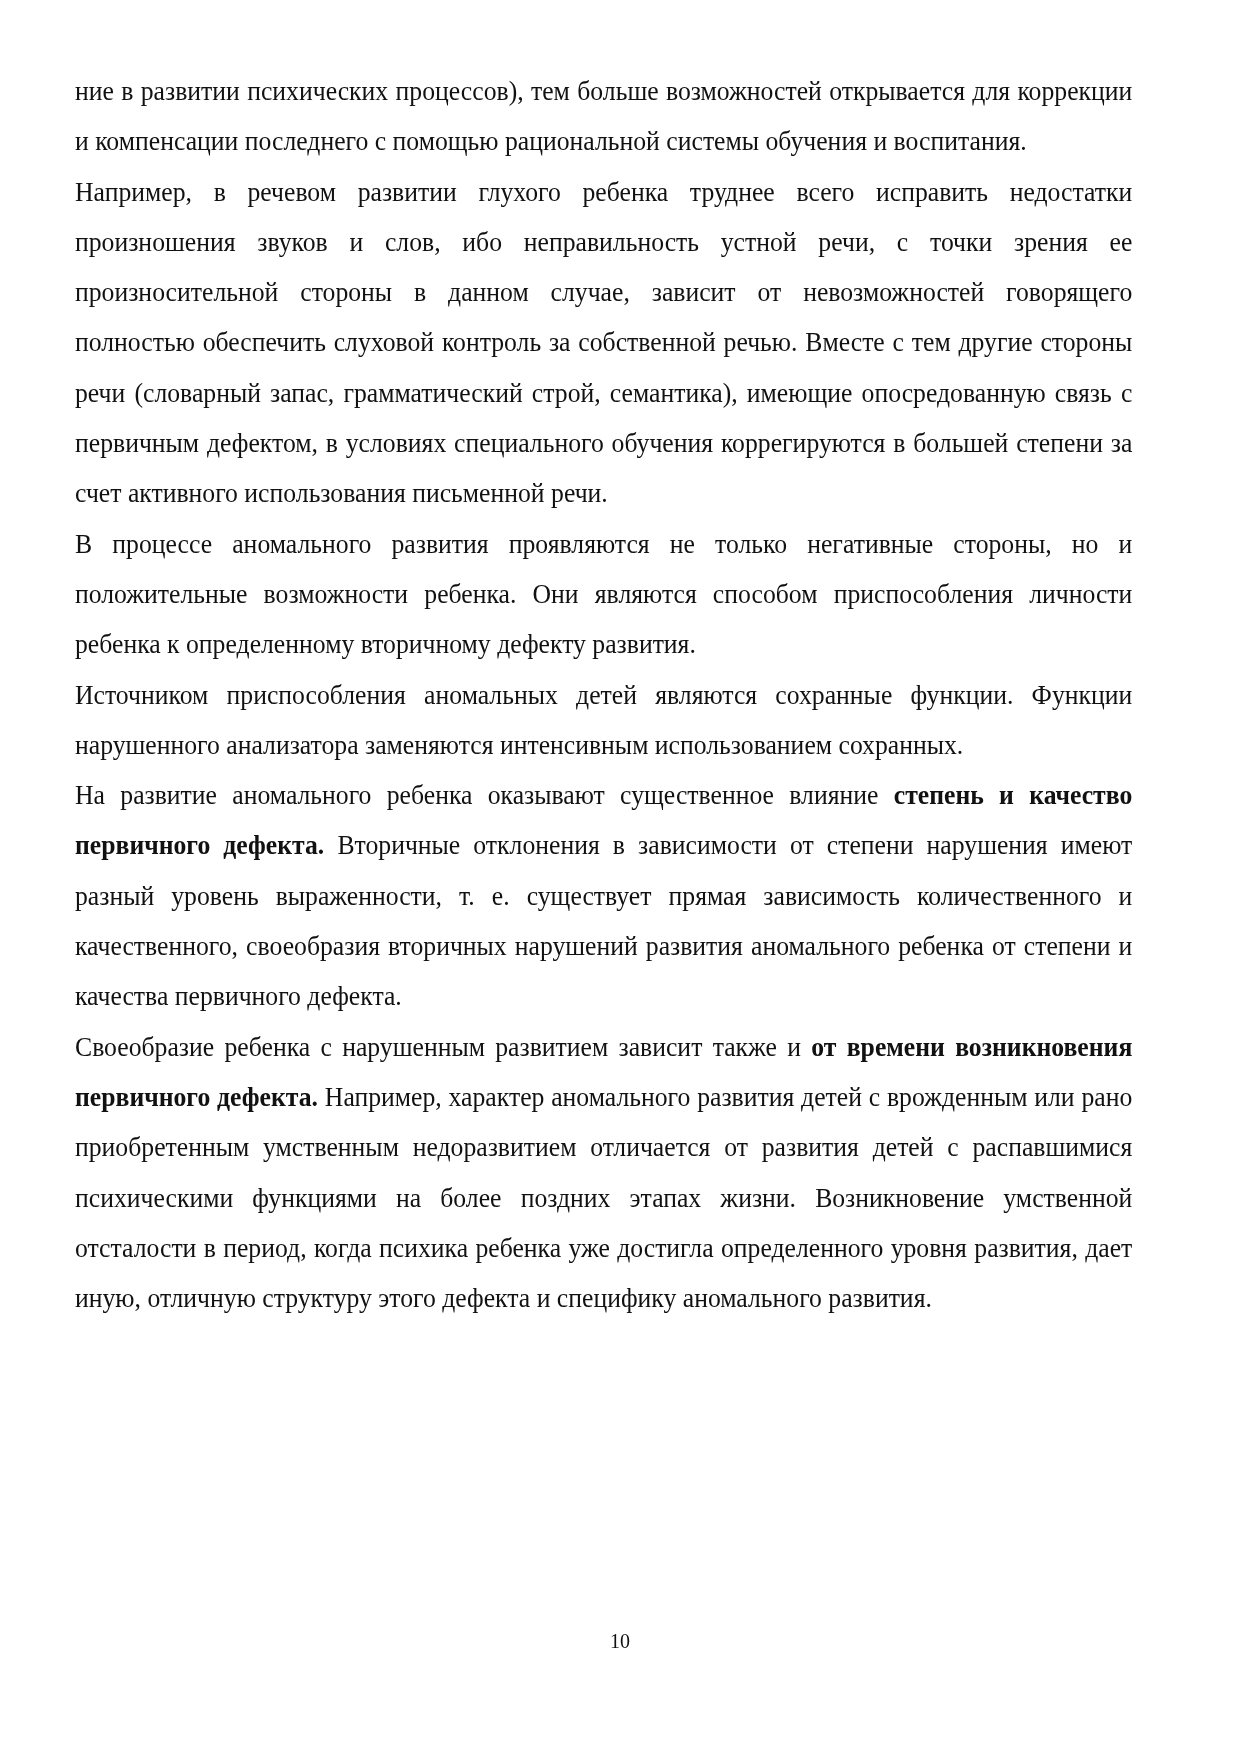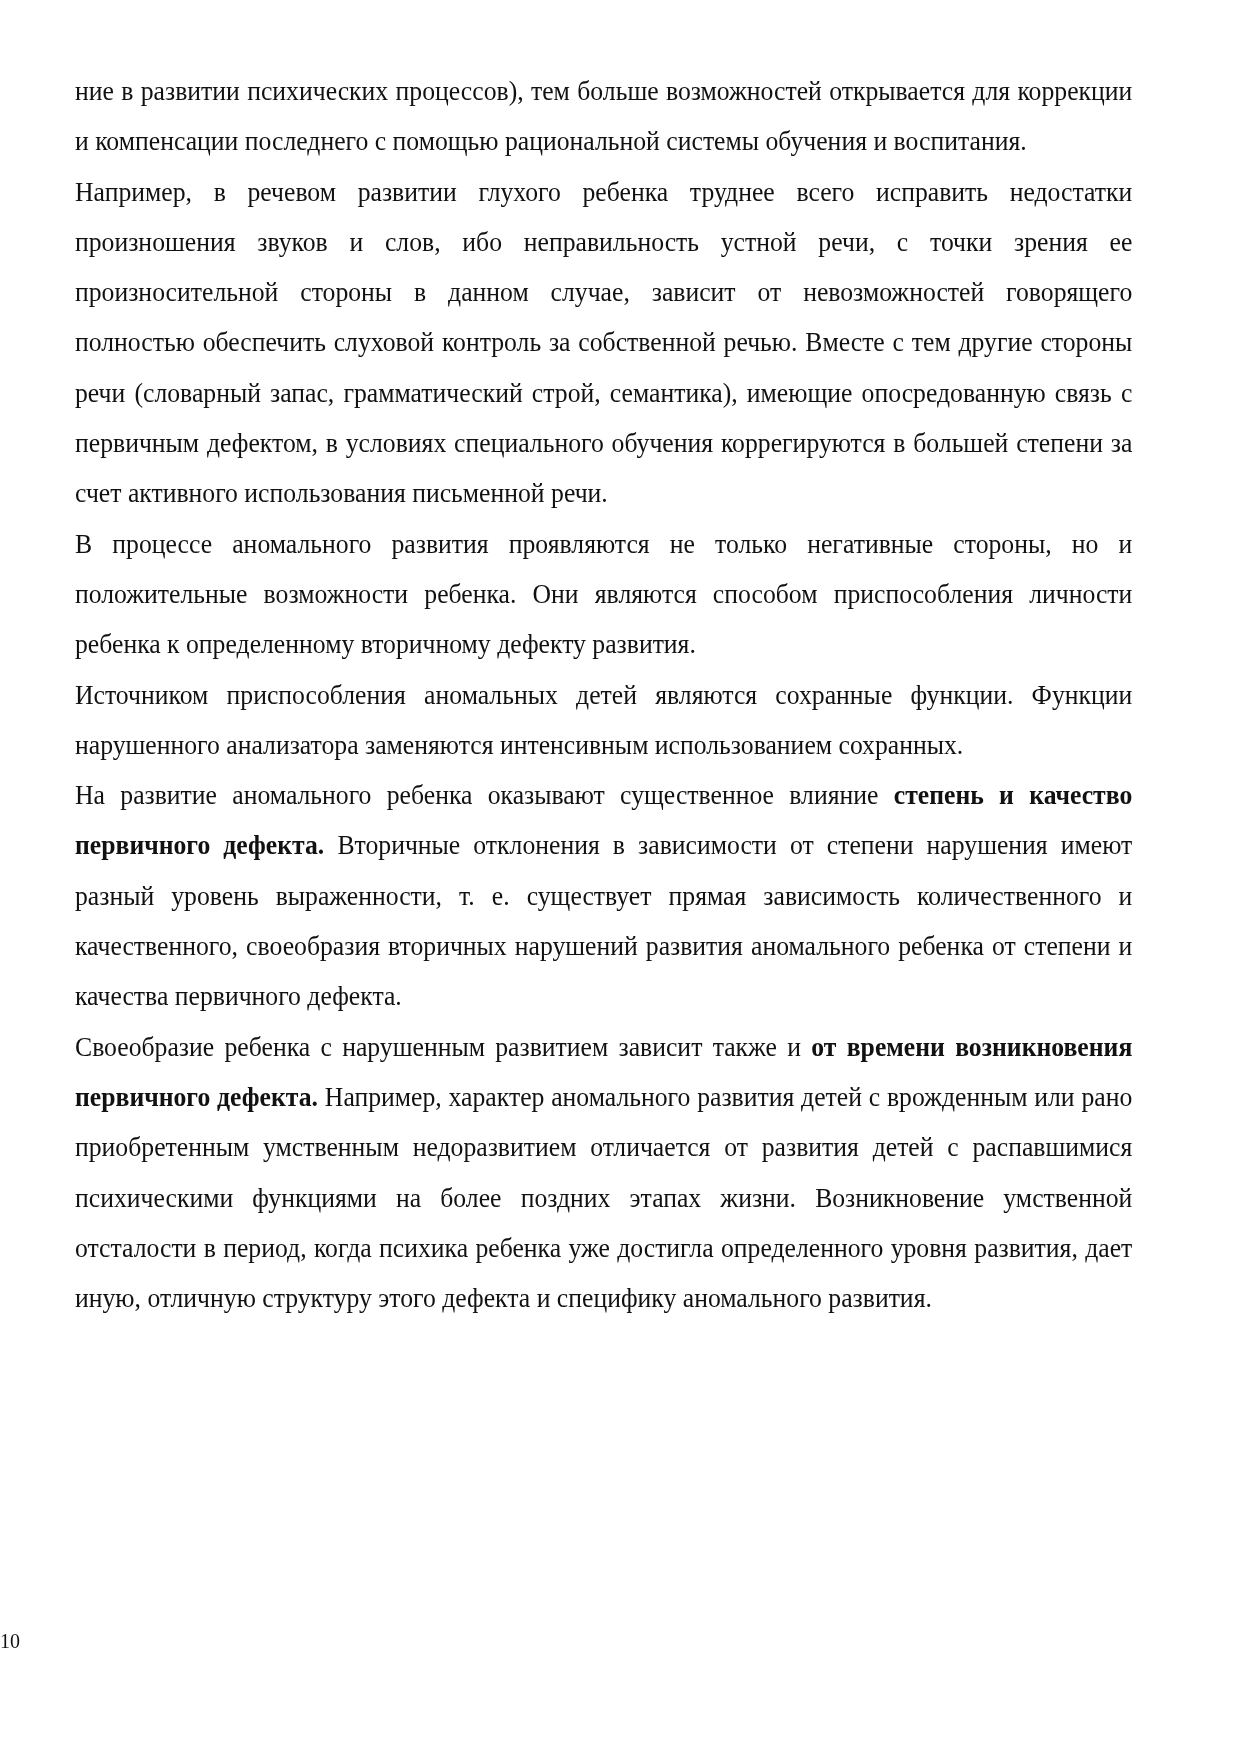--- a/index.html
+++ b/index.html
@@ -6,21 +6,21 @@
   body { width: 1240px; height: 1754px; position: relative; overflow: hidden; }
   .page {
     position: absolute; left: 75px; top: 66px; width: 1090px;
     font-family: "Liberation Serif", "DejaVu Serif", serif;
     font-size: 26.5px; line-height: 50.3px; color: #111111;
     text-align: justify; transform: scaleX(0.97); transform-origin: left top;
   }
   .page p { margin: 0; }
   .page b { font-weight: bold; }
   .pagenum {
-    position: absolute; top: 1630px; left: 0; width: 1240px; 
+    position: absolute; top: 1630px; left: 0; width: 1240px; text-align: center;
     font-family: "Liberation Serif", "DejaVu Serif", serif; font-size: 20px; color: #111111;
   }
 </style>
 </head>
 <body>
 
 <div class="page">
   <p><span>ние в развитии психических процессов), тем больше возможностей открывается для коррекции и компенсации последнего с помощью рациональной системы обучения и воспитания.</span></p>
   <p><span>Например, в речевом развитии глухого ребенка труднее всего исправить недостатки произношения звуков и слов, ибо неправильность устной речи, с точки зрения ее произносительной стороны в данном случае, зависит от невозможностей говорящего полностью обеспечить слуховой контроль за собственной речью. Вместе с тем другие стороны речи (словарный запас, грамматический строй, семантика), имеющие опосредованную связь с первичным дефектом, в условиях специального обучения коррегируются в большей степени за счет активного использования письменной речи.</span></p>
   <p><span>В процессе аномального развития проявляются не только негативные стороны, но и положительные возможности ребенка. Они являются способом приспособления личности ребенка к определенному вторичному дефекту развития.</span></p>

